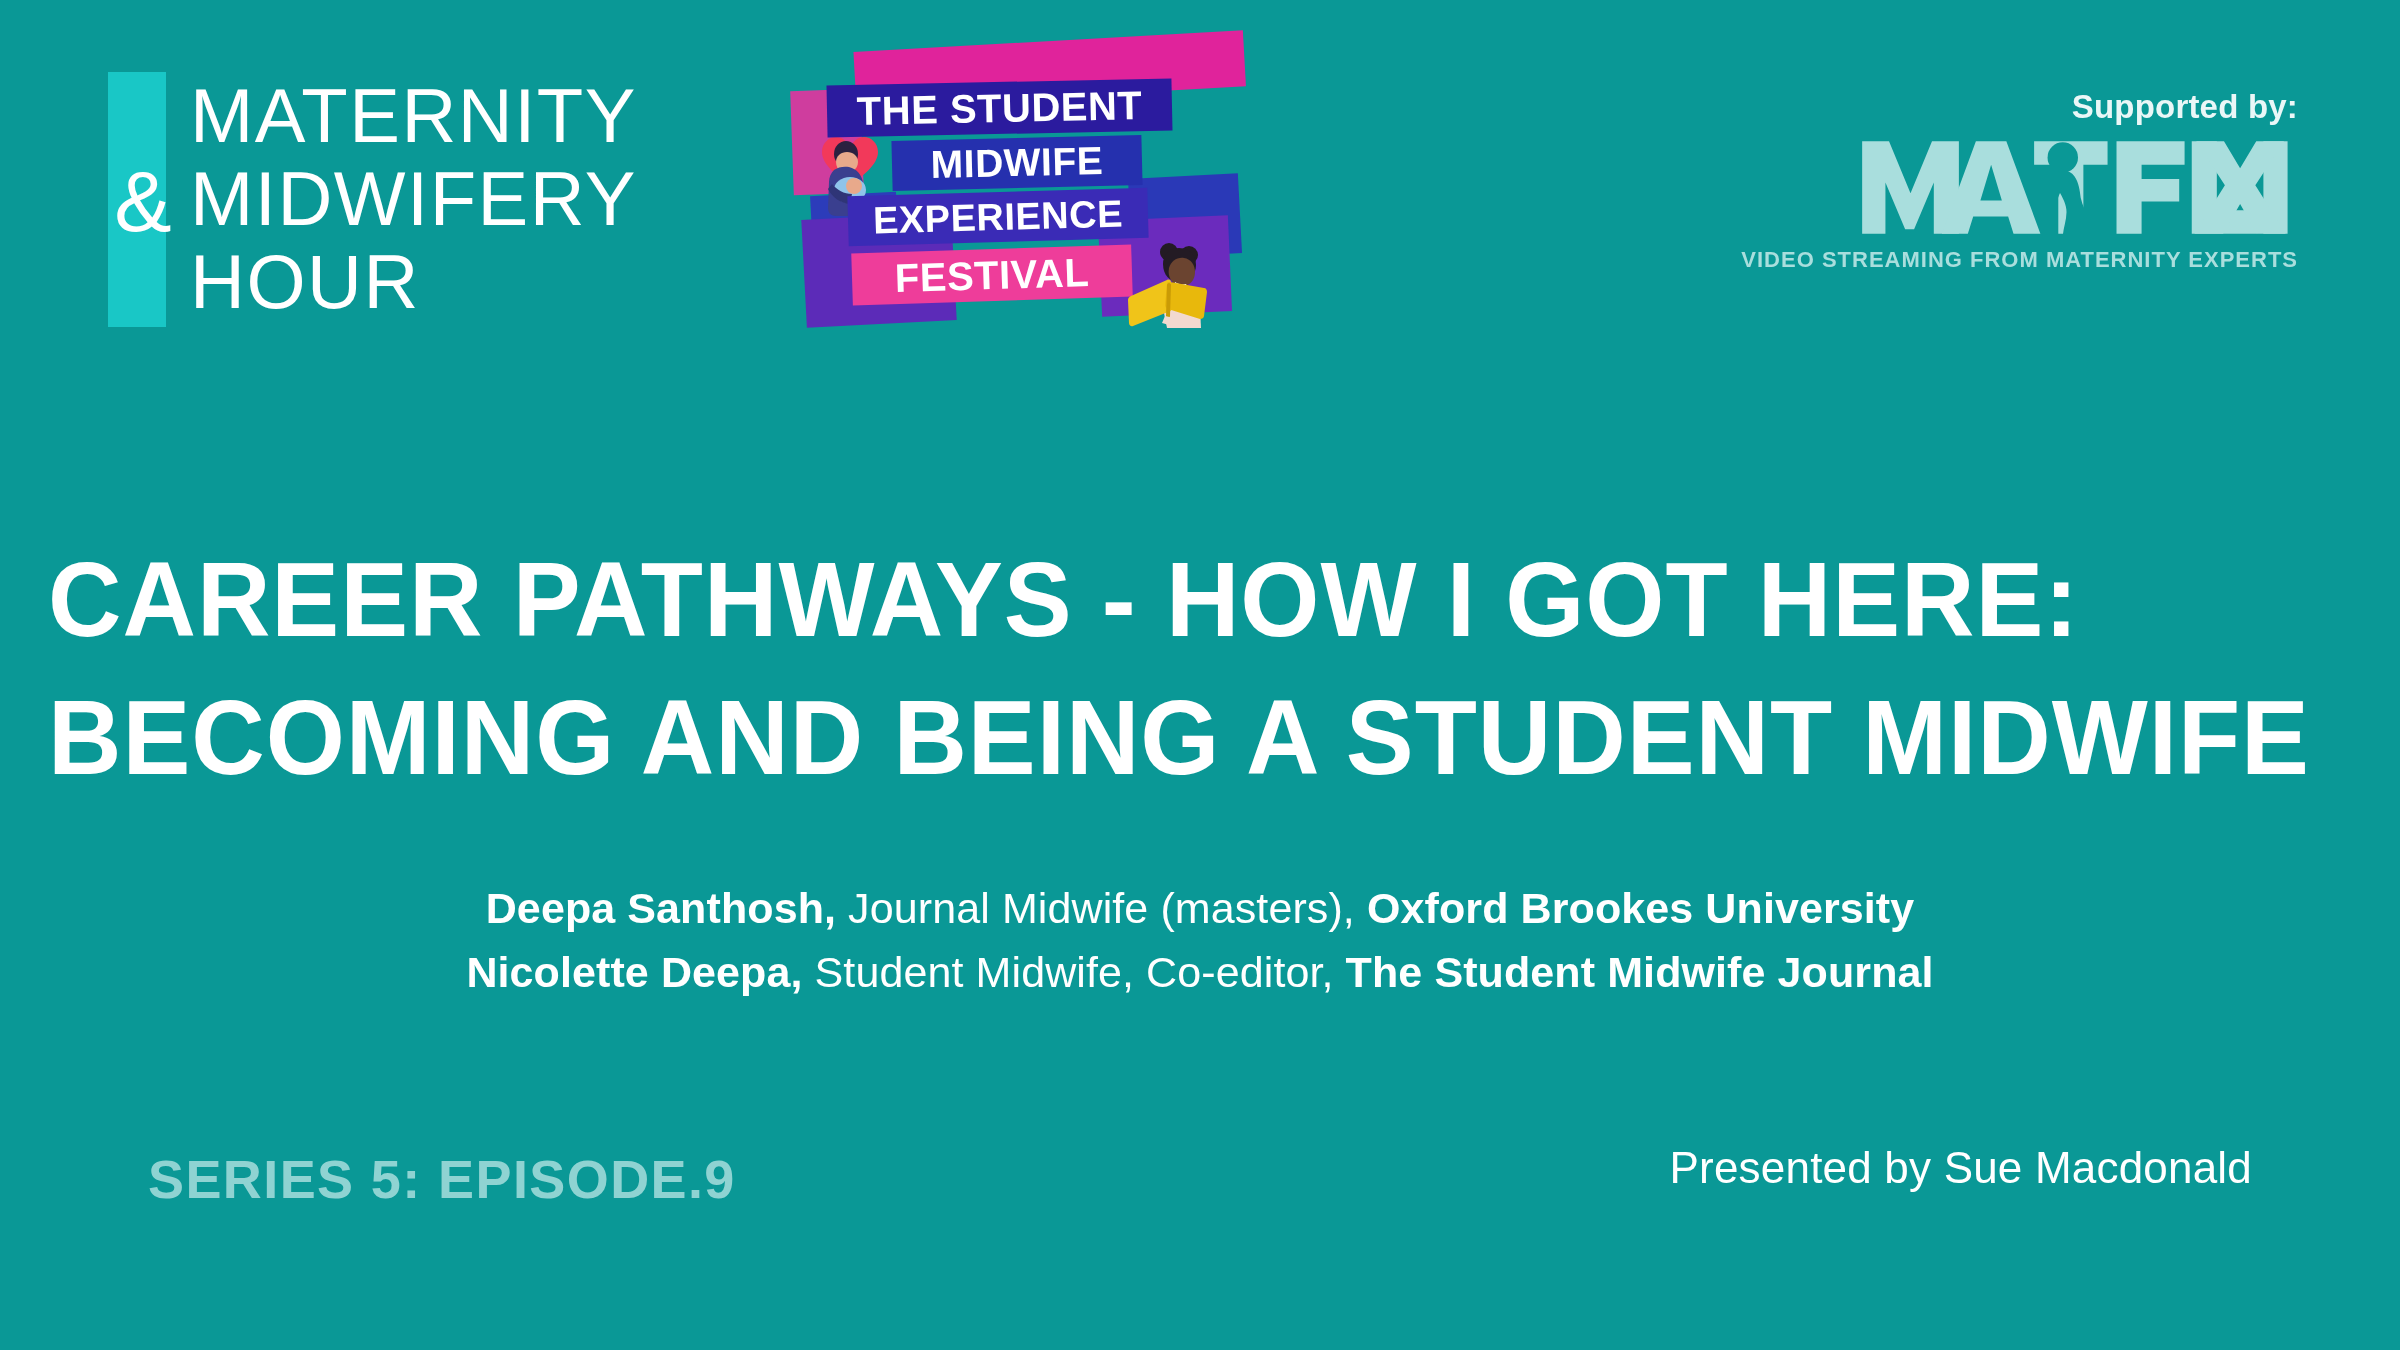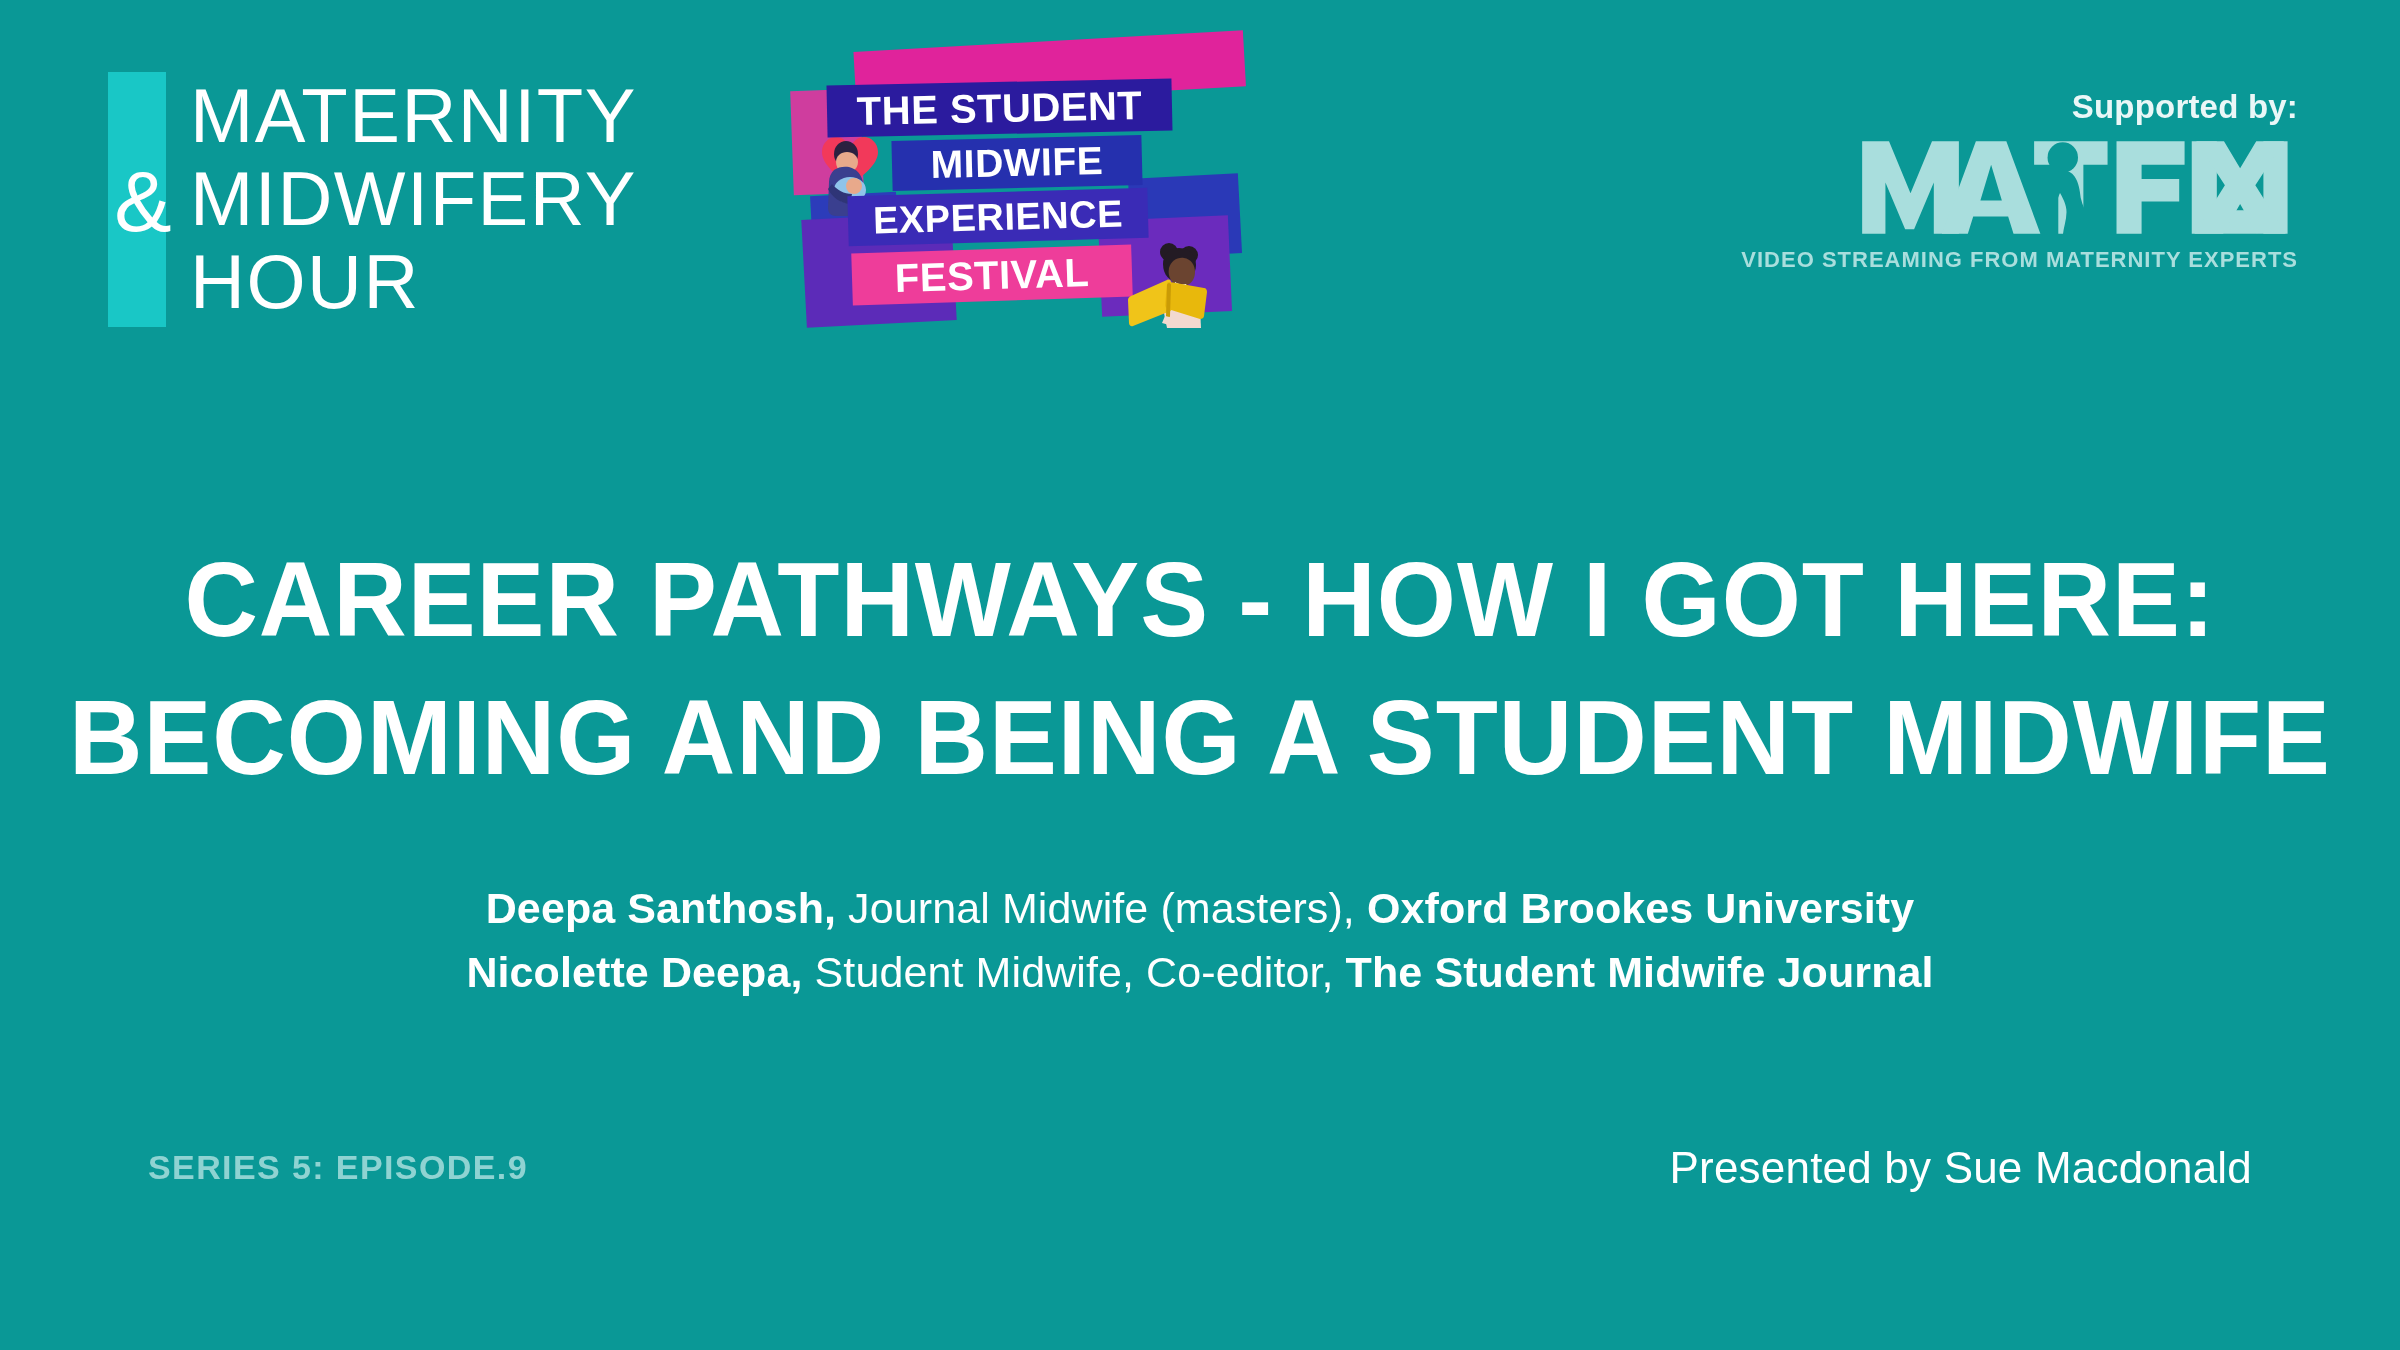--- a/index.html
+++ b/index.html
@@ -183,21 +183,21 @@
     margin-top: 4px;
     text-align: center;
   }
 
   
   .title-block {
     position: absolute;
     left: 0;
     top: 530px;
     width: 2400px;
-    text-align: center;
+    text-align: left;
   }
   .title-line {
     display: block;
     color: #ffffff;
     font-family: "Liberation Sans Narrow", "Liberation Sans", sans-serif;
     font-weight: 700;
     font-size: 108px;
     line-height: 138px;
     letter-spacing: 1px;
     white-space: nowrap;
@@ -225,21 +225,21 @@
   }
   .speaker-line b { font-weight: 700; }
 
   
   .series-label {
     position: absolute;
     left: 148px;
     top: 1148px;
     color: #8fd3d2;
     font-family: "Liberation Sans Narrow", "Liberation Sans", sans-serif;
-    font-size: 34px;
+    font-size: 54px;
     font-weight: 700;
     letter-spacing: 1.4px;
     white-space: nowrap;
   }
   .presented-by {
     position: absolute;
     right: 148px;
     top: 1143px;
     color: #ffffff;
     font-size: 44px;

